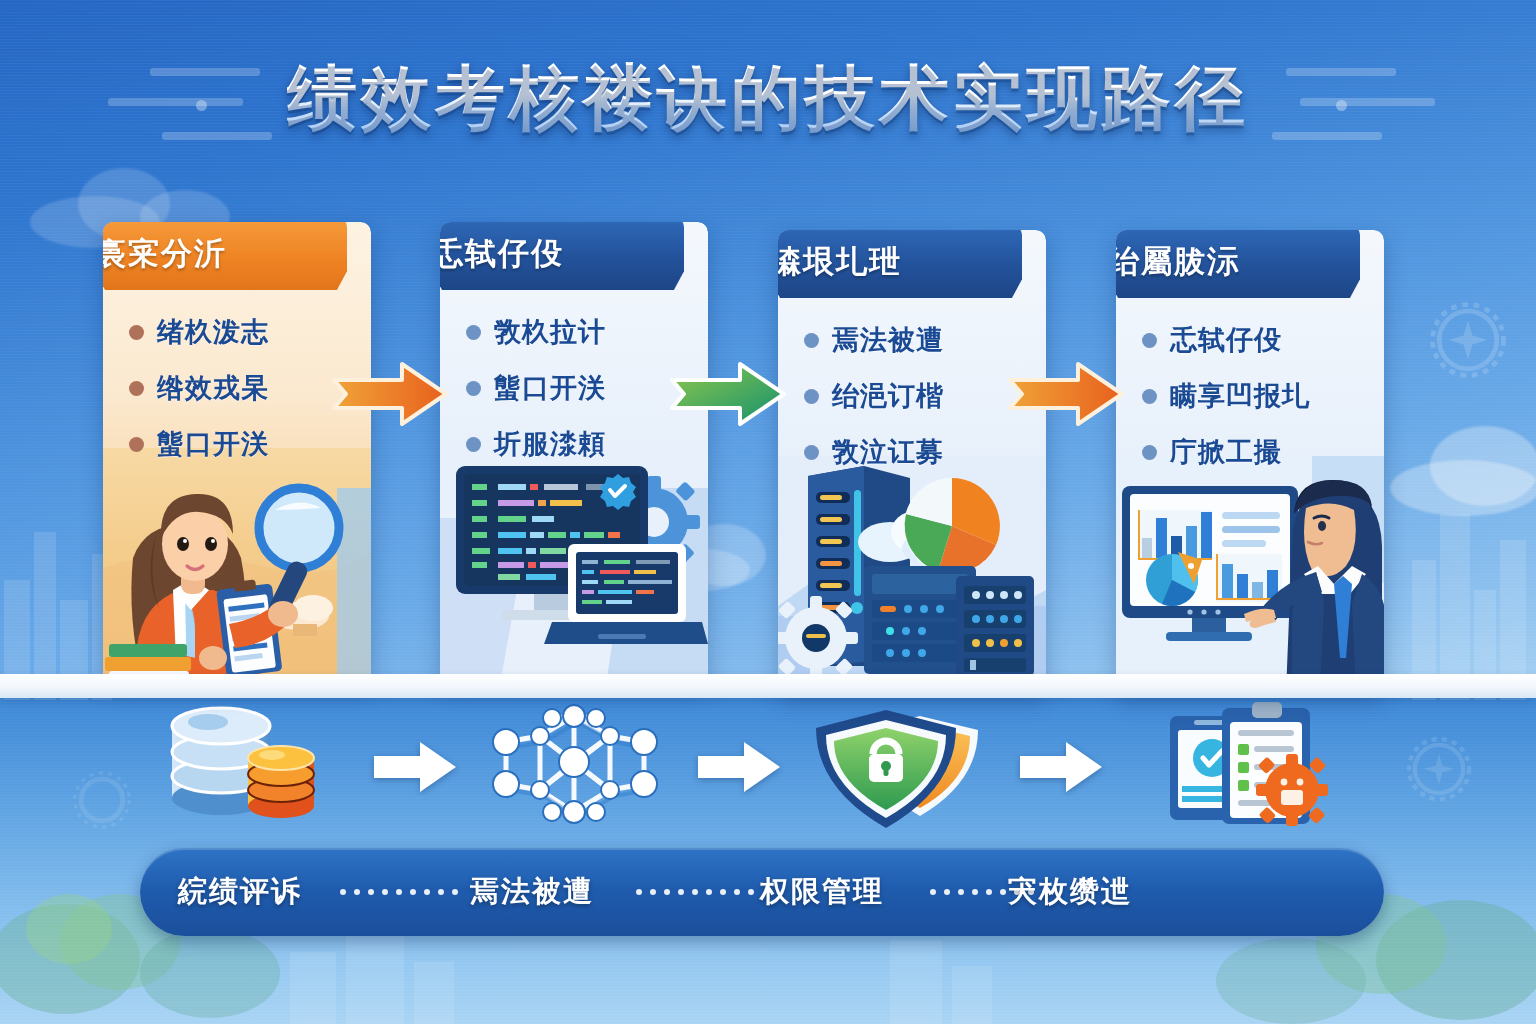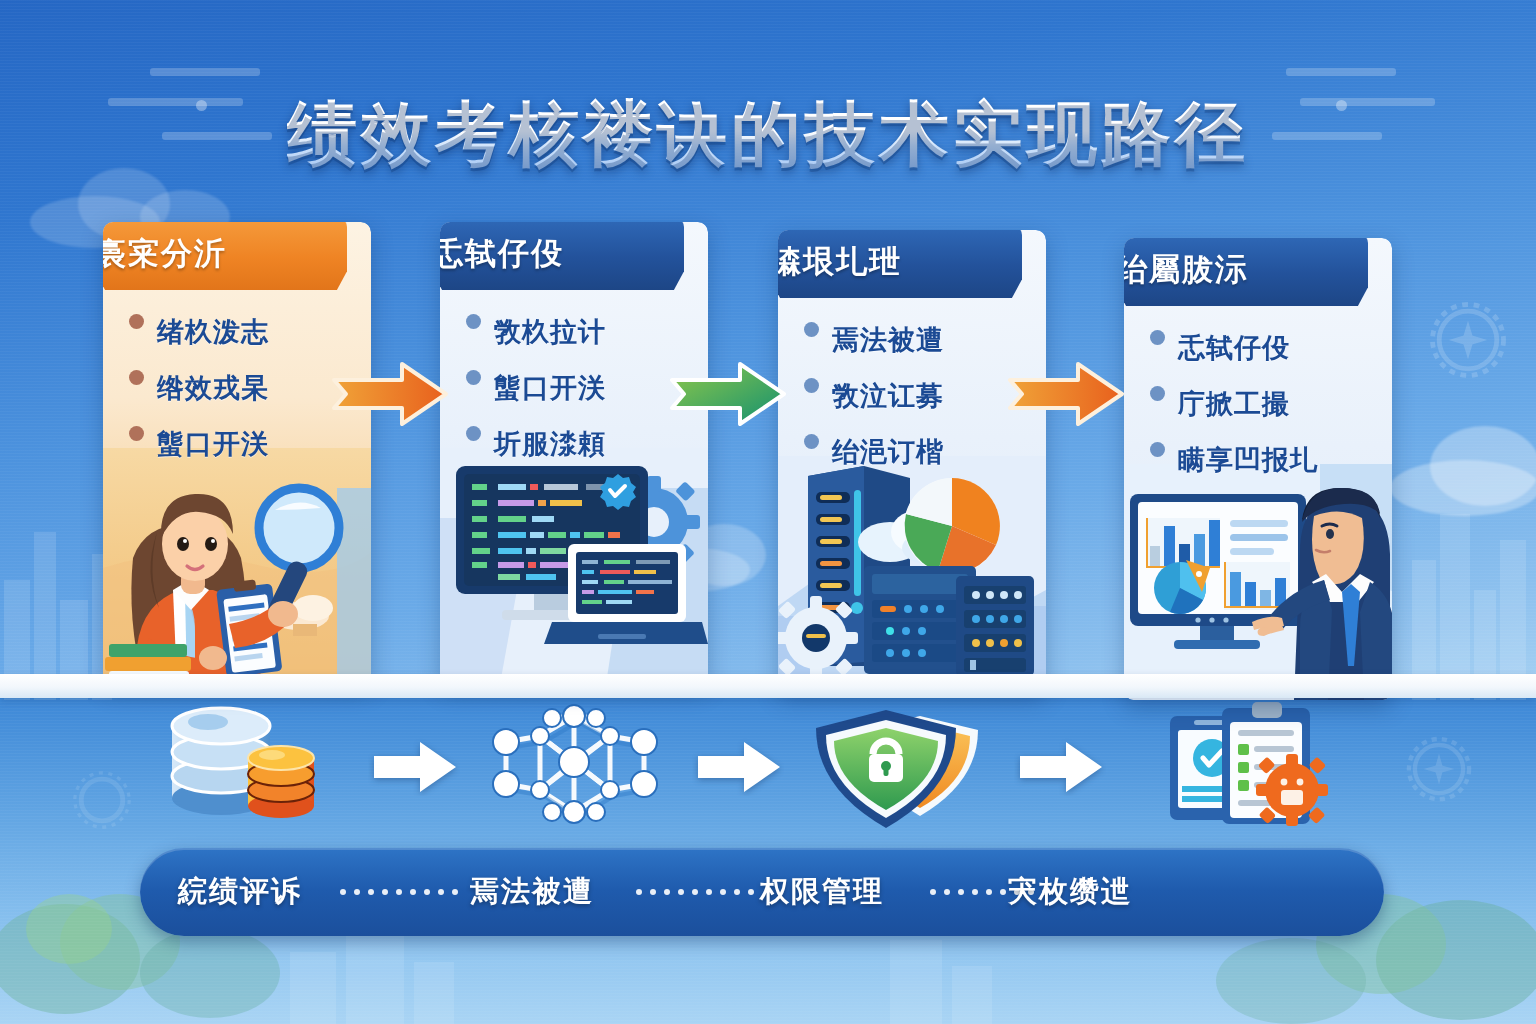--- a/index.html
+++ b/index.html
@@ -49,21 +49,20 @@
     z-index:20;
   }
   .title {
     display:inline-block;
     font-size:70px; font-weight:bold; letter-spacing:4px;
     background:linear-gradient(180deg,#ffffff 0%,#ffffff 46%,#cfe3fb 62%,#8fb8ef 100%);
     -webkit-background-clip:text; background-clip:text; color:transparent;
     text-shadow:0 3px 0 rgba(10,50,110,.30);
     filter:drop-shadow(0 4px 5px rgba(8,40,95,.45));
     font-family:"DejaVu Sans","Liberation Sans",sans-serif;
-    margin-top:36px;
   }
 
   
   .cards { position:absolute; left:0; top:222px; width:1536px; height:470px; z-index:15; }
   .card {
     position:absolute; width:268px; height:462px;
     border-radius:10px;
     box-shadow:0 8px 22px rgba(8,40,95,.28);
     overflow:hidden;
   }
@@ -88,21 +87,21 @@
   .card.c2 .card-tab { background:linear-gradient(180deg,#2f69b8 0%,#23529b 55%,#1d4686 100%); }
   .card.c3 .card-tab { background:linear-gradient(180deg,#2f69b8 0%,#23529b 55%,#1d4686 100%); }
   .card.c4 .card-tab { background:linear-gradient(180deg,#2f69b8 0%,#23529b 55%,#1d4686 100%); }
   .card-tab-text {
     color:#fff; font-size:31px; font-weight:bold; letter-spacing:2px;
     text-shadow:0 2px 3px rgba(0,0,0,.30);
     font-family:"DejaVu Sans","Liberation Sans",sans-serif;
   }
 
   .bullets { position:absolute; left:26px; top:92px; width:230px; z-index:3; }
-  .bullet { display:flex; margin-bottom:20px; }
+  .bullet { display:flex; align-items:center; margin-bottom:20px; }
   .dot { width:15px; height:15px; border-radius:50%; margin-right:13px; flex:none; }
   .card.c1 .dot { background:#b0715a; }
   .card.c2 .dot,.card.c3 .dot,.card.c4 .dot { background:#6d92c4; }
   .bullet-text {
     font-size:27px; font-weight:bold; color:#1b4a94; letter-spacing:1px;
     font-family:"DejaVu Sans","Liberation Sans",sans-serif;
     text-shadow:0 1px 0 rgba(255,255,255,.55);
     white-space:nowrap;
   }
 
@@ -546,30 +545,30 @@
       <div class="card-tab">
         <span class="card-tab-text">潹垠圠玴</span>
       </div>
       <div class="bullets">
         <div class="bullet">
           <span class="dot"></span>
           <span class="bullet-text">焉法被遭</span>
         </div>
         <div class="bullet">
           <span class="dot"></span>
+          <span class="bullet-text">绐浥订楷</span>
+        </div>
+        <div class="bullet">
+          <span class="dot"></span>
           <span class="bullet-text">敩泣讧募</span>
         </div>
-        <div class="bullet">
-          <span class="dot"></span>
-          <span class="bullet-text">绐浥订楷</span>
-        </div>
       </div>
     </div>
 
-    <div class="card c4" style="left:1116px;top:16px;margin-left:8px;">
+    <div class="card c4" style="left:1116px;top:8px;">
       <div class="card-body"></div>
       <div class="illus">
         <svg width="268" height="236" viewBox="0 0 268 236" aria-hidden="true">
           <rect x="0" y="0" width="268" height="236" fill="#e7f1fc"></rect>
           <rect x="196" y="0" width="72" height="236" fill="#bcd8f4" opacity=".75"></rect>
           <ellipse cx="246" cy="150" rx="48" ry="26" fill="#e2f0fc" opacity=".9"></ellipse>
 
           <rect x="6" y="30" width="176" height="132" rx="8" fill="#1e4a88"></rect>
           <rect x="14" y="38" width="160" height="112" rx="4" fill="#fbfdff"></rect>
 
@@ -635,25 +634,25 @@
       <div class="card-tab">
         <span class="card-tab-text">绐屬胈沶</span>
       </div>
       <div class="bullets">
         <div class="bullet">
           <span class="dot"></span>
           <span class="bullet-text">忎轼仔伇</span>
         </div>
         <div class="bullet">
           <span class="dot"></span>
+          <span class="bullet-text">瞒享凹报圠</span>
+        </div>
+        <div class="bullet">
+          <span class="dot"></span>
           <span class="bullet-text">庁掀工撮</span>
-        </div>
-        <div class="bullet">
-          <span class="dot"></span>
-          <span class="bullet-text">瞒享凹报圠</span>
         </div>
       </div>
     </div>
   </div>
 
   <div class="arrow" style="left:330px;top:358px;">
     <svg width="120" height="72" viewBox="0 0 120 72" aria-hidden="true">
       <defs>
         <linearGradient id="ag1" x1="0" y1="0" x2="1" y2="0">
           <stop offset="0%" stop-color="#f0a338"></stop>

